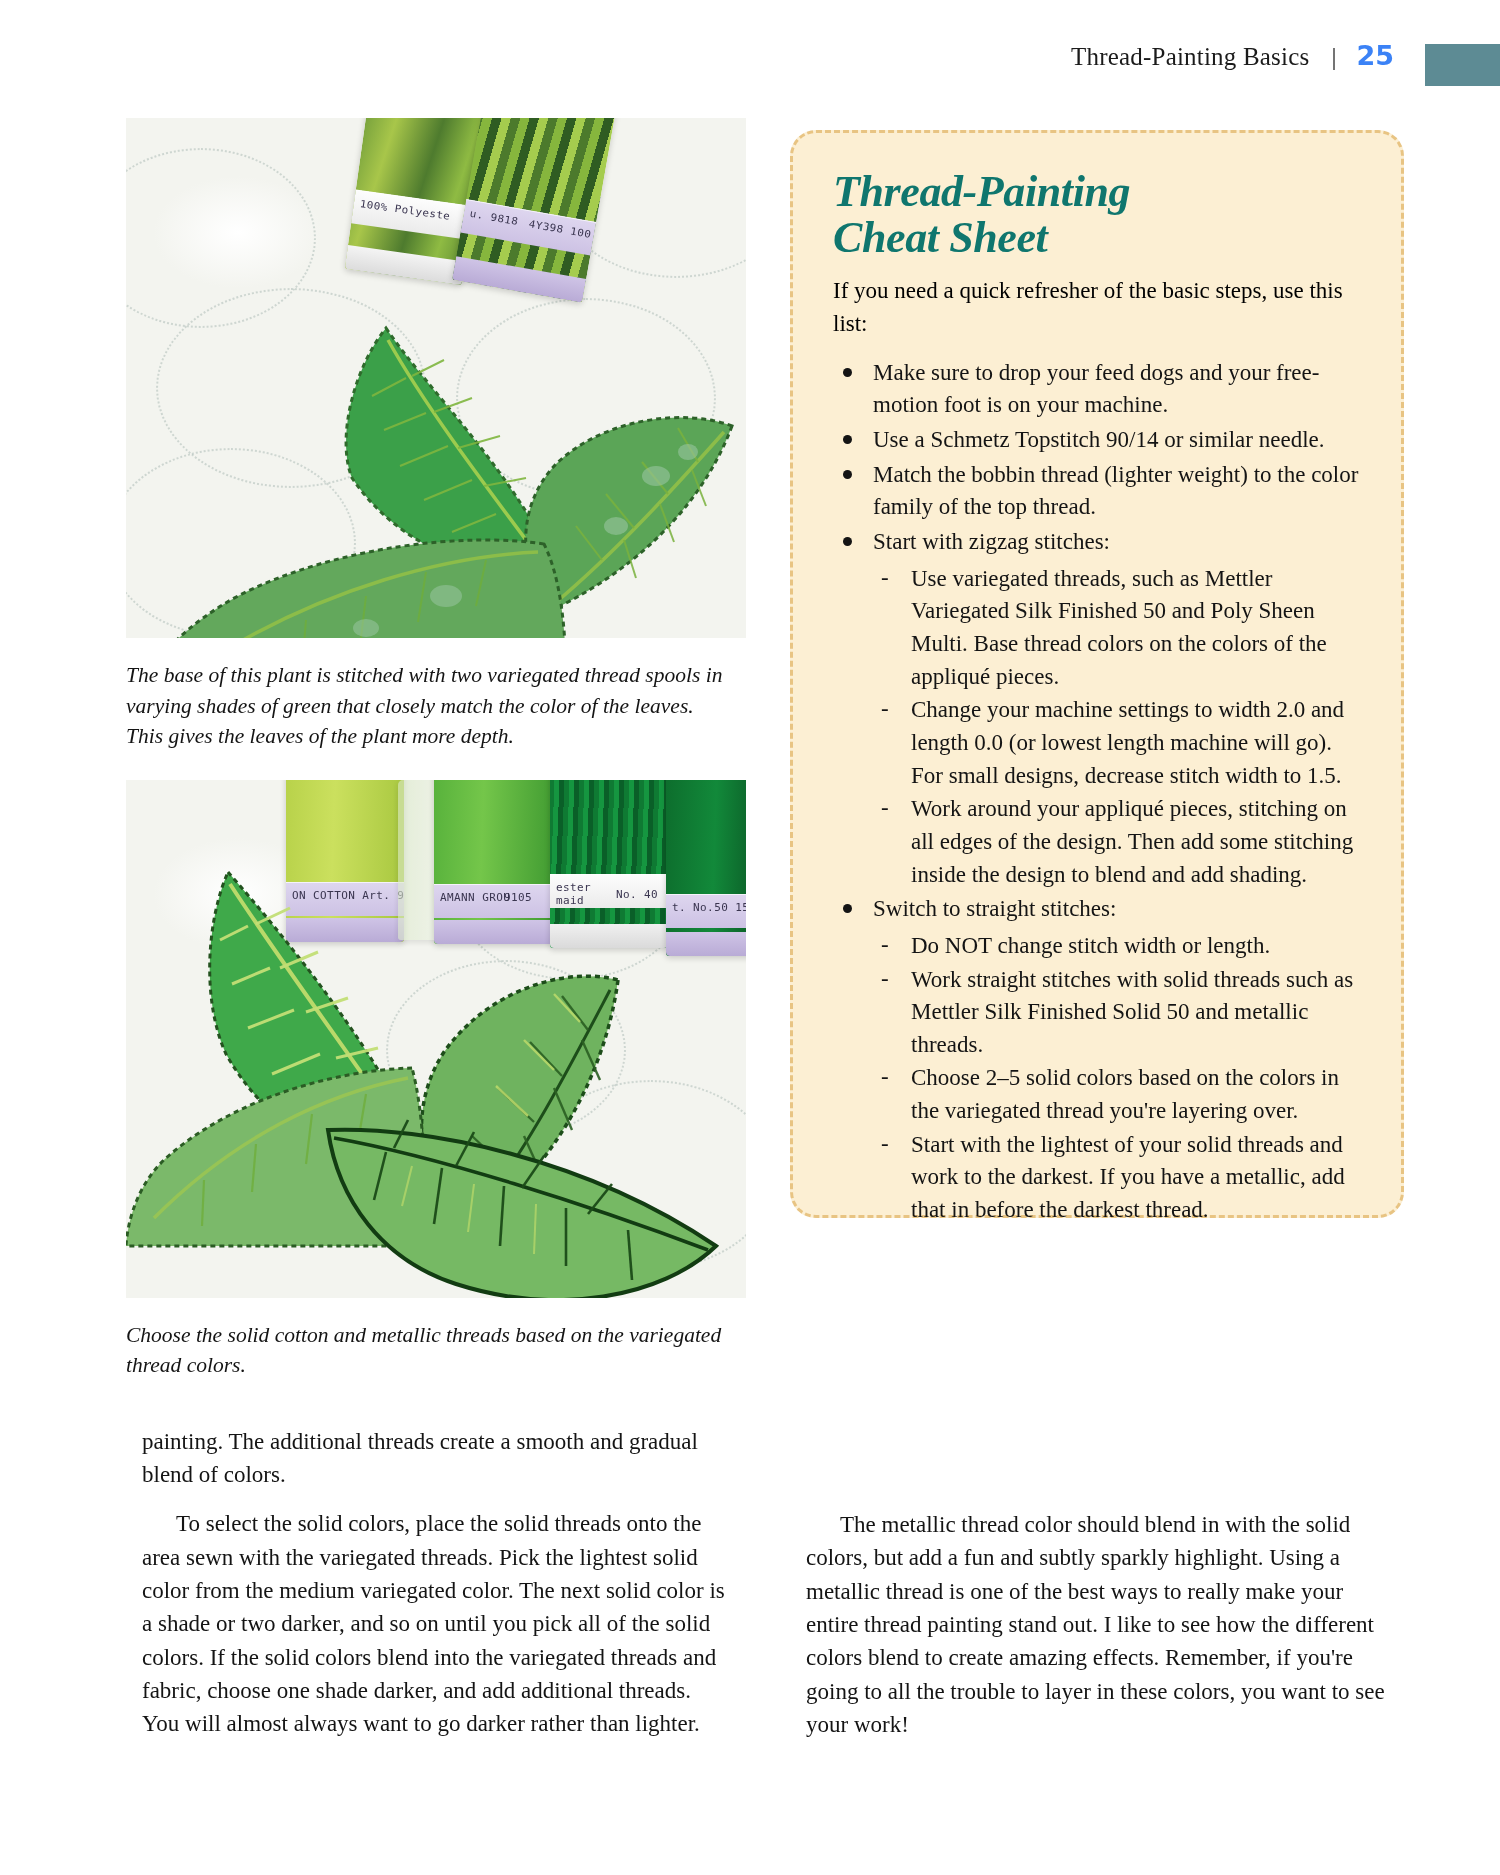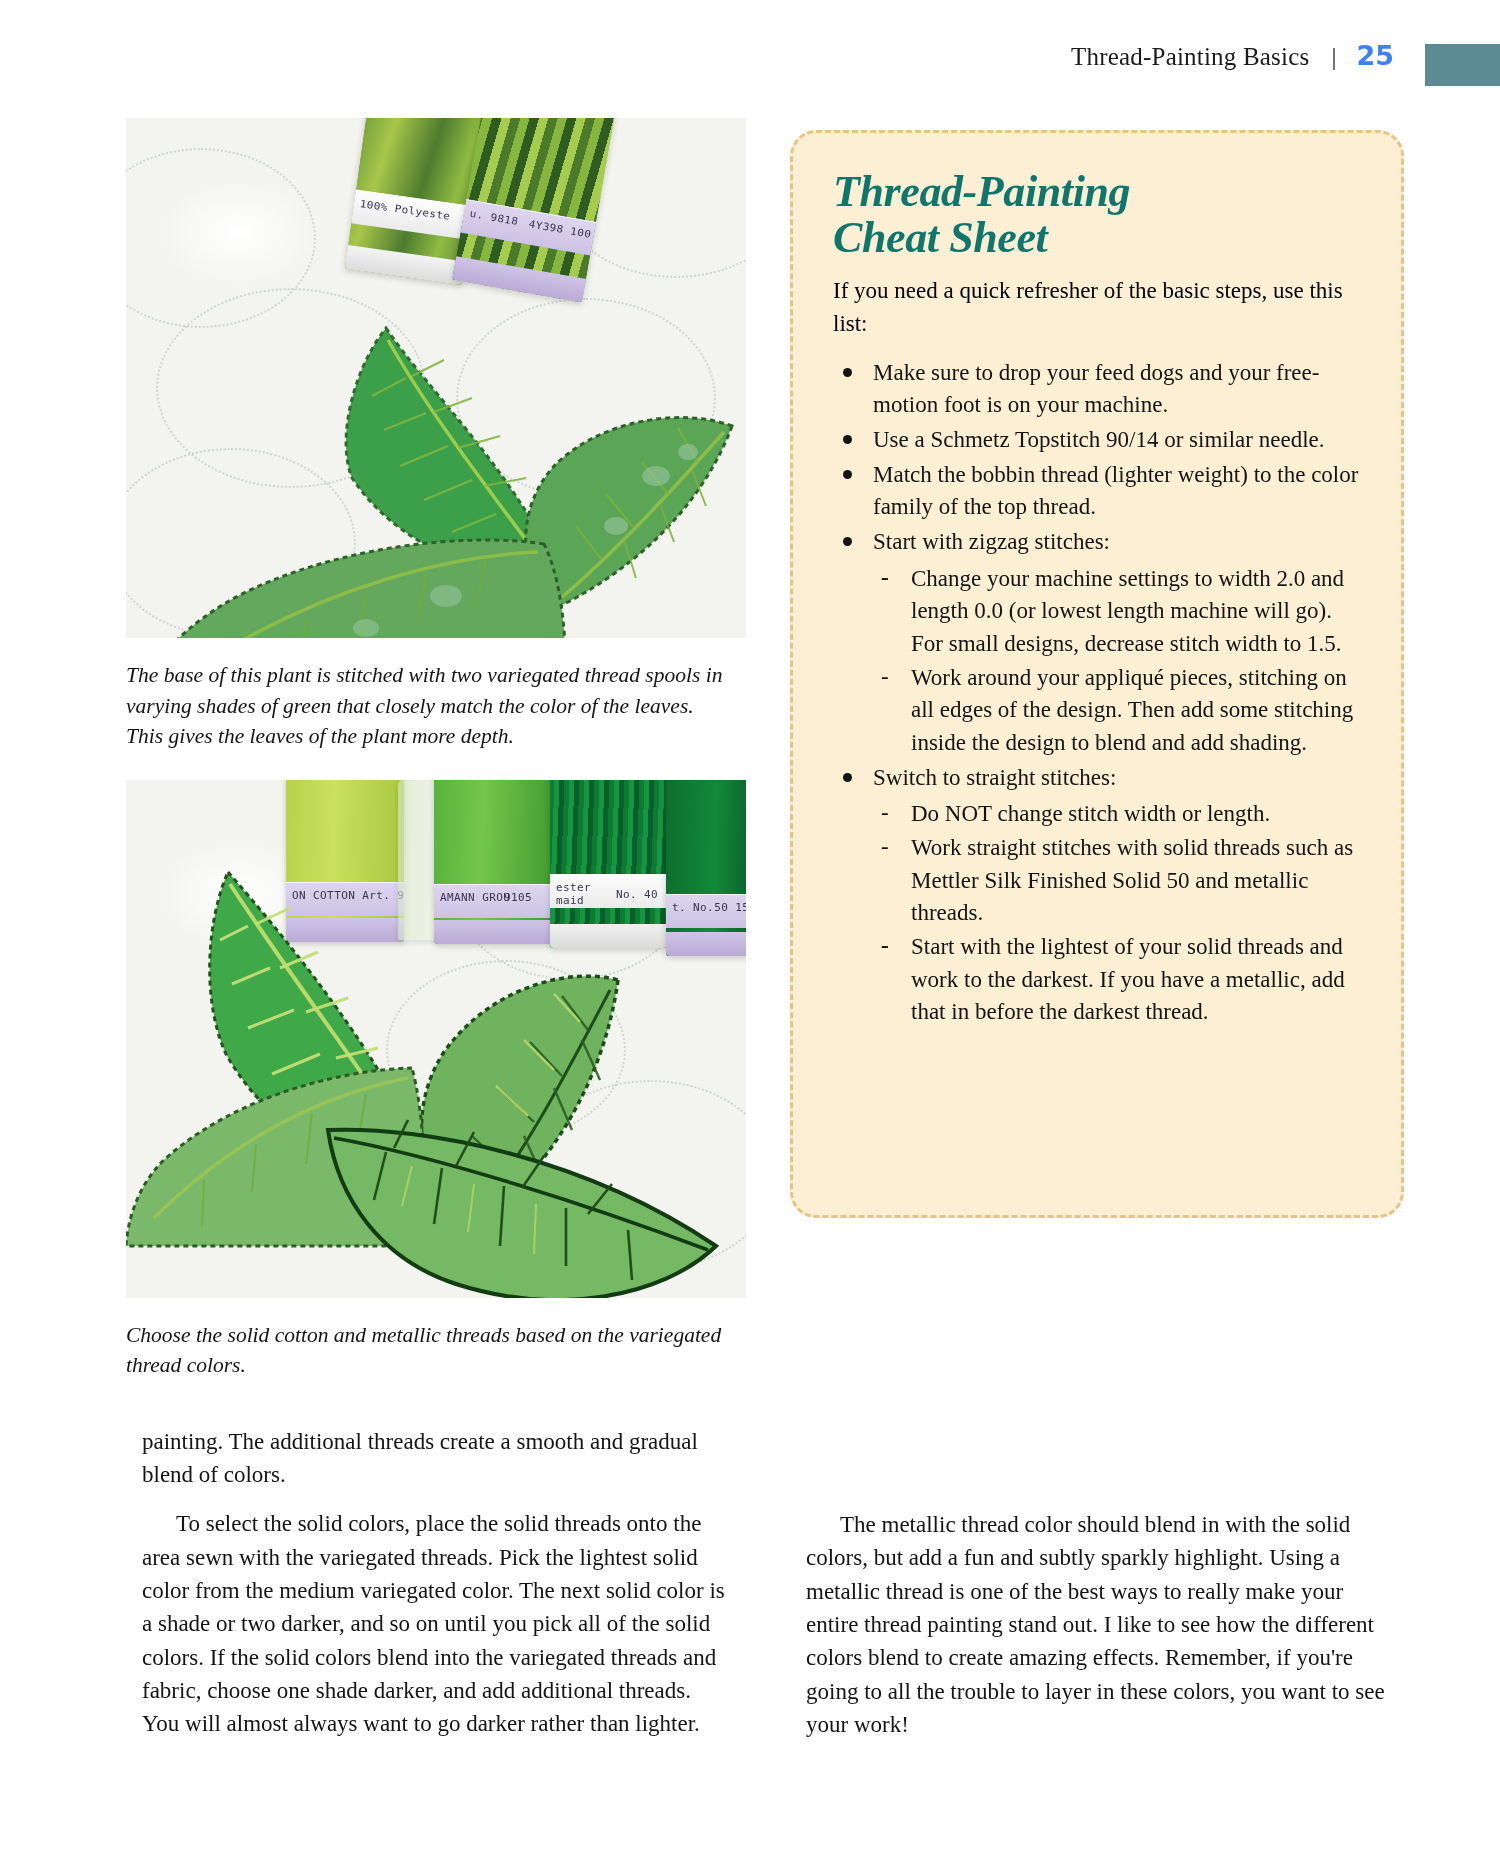--- a/index.html
+++ b/index.html
@@ -378,20 +378,21 @@
       <li>
         <span class="dot"></span>
         <span>Match the bobbin thread (lighter weight) to the color family of the top thread.</span>
       </li>
       <li>
         <span class="dot"></span>
         <span>Start with zigzag stitches:</span>
         <ul class="lvl2 gap-before">
           <li>
             <span class="dash">-</span>
+            <span>Use variegated threads, such as Mettler Variegated Silk Finished 50 and Poly Sheen Multi. Base thread colors on the colors of the appliqué pieces.</span>
           </li>
           <li>
             <span class="dash">-</span>
             <span>Change your machine settings to width 2.0 and length 0.0 (or lowest length machine will go). For small designs, decrease stitch width to 1.5.</span>
           </li>
           <li>
             <span class="dash">-</span>
             <span>Work around your appliqué pieces, stitching on all edges of the design. Then add some stitching inside the design to blend and add shading.</span>
           </li>
         </ul>
@@ -403,20 +404,21 @@
           <li>
             <span class="dash">-</span>
             <span>Do NOT change stitch width or length.</span>
           </li>
           <li>
             <span class="dash">-</span>
             <span>Work straight stitches with solid threads such as Mettler Silk Finished Solid 50 and metallic threads.</span>
           </li>
           <li>
             <span class="dash">-</span>
+            <span>Choose 2–5 solid colors based on the colors in the variegated thread you're layering over.</span>
           </li>
           <li>
             <span class="dash">-</span>
             <span>Start with the lightest of your solid threads and work to the darkest. If you have a metallic, add that in before the darkest thread.</span>
           </li>
         </ul>
       </li>
     </ul>
   </div>
 

